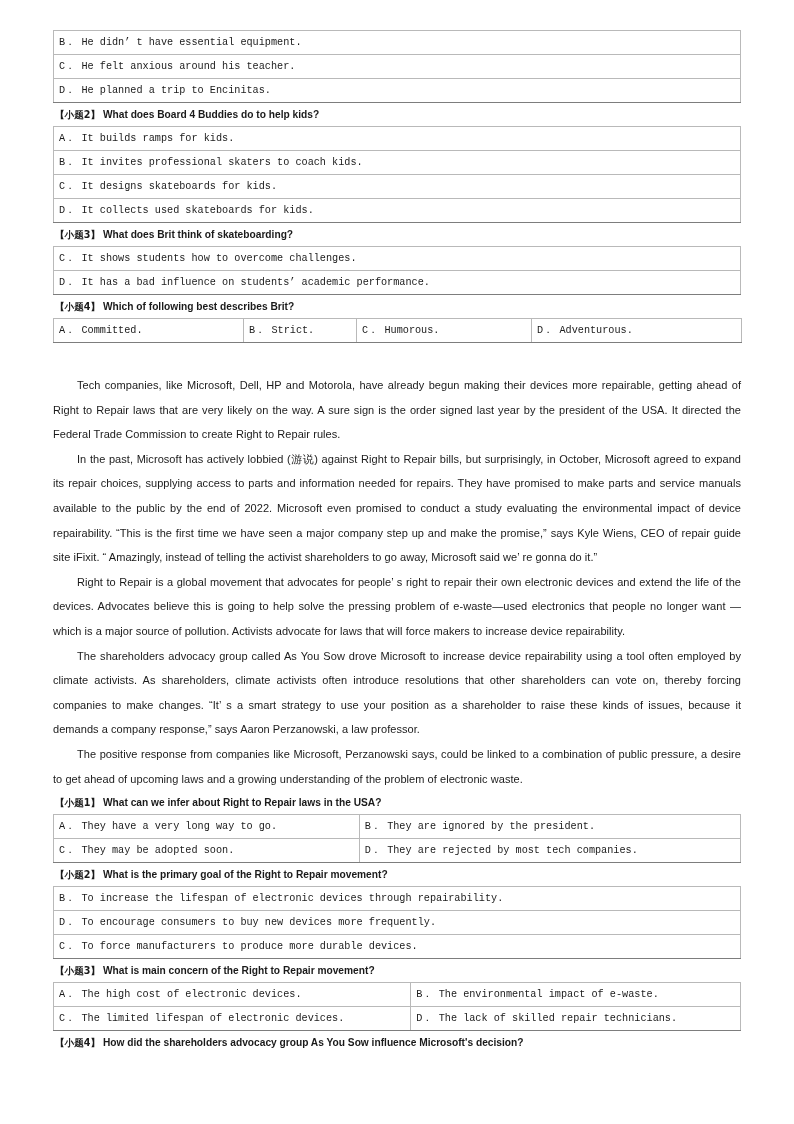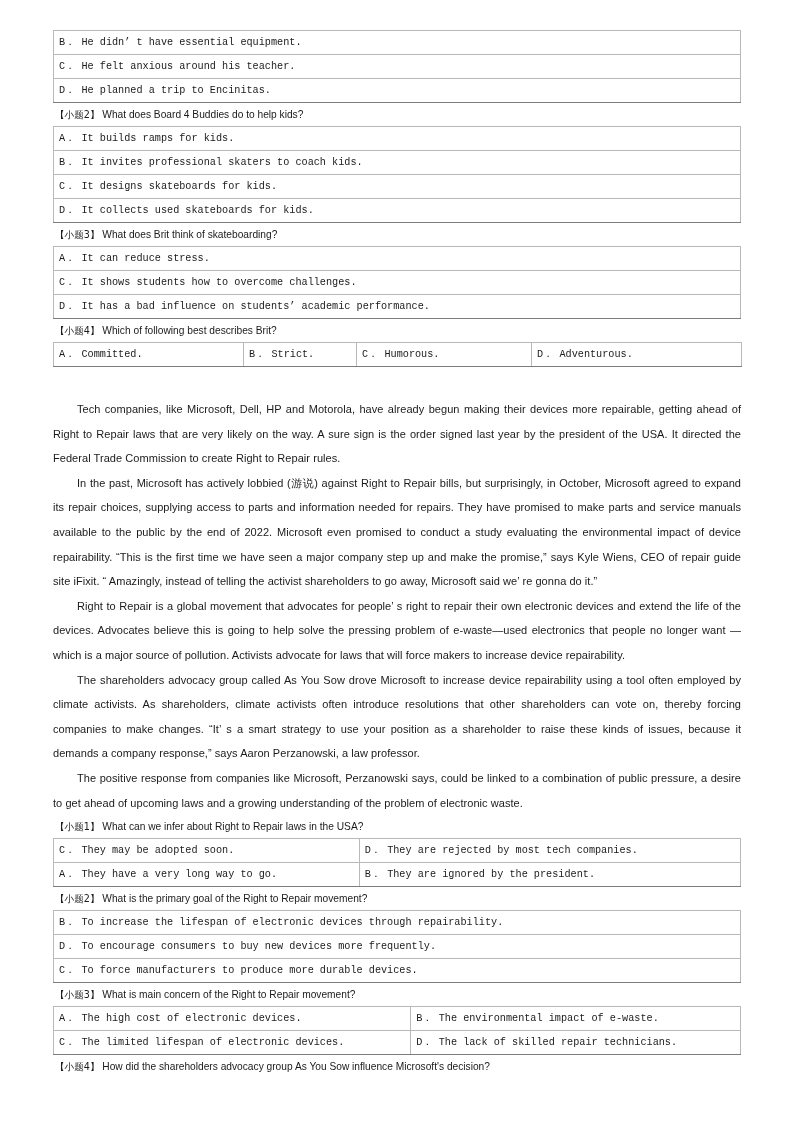--- a/index.html
+++ b/index.html
@@ -38,20 +38,21 @@
     overflow: hidden;
   }
   .opt-table.thickbottom tr:last-child td { border-bottom: 1px solid #7d7d7d; }
 
   
   .qstem {
     font-size: 10.2px;
     line-height: 14px;
     padding: 4.5px 0 4.5px 2px;
     white-space: nowrap;
+    font-weight: bold;
   }
   .qstem .mark {
     font-family: "DejaVu Sans", sans-serif;
     font-size: 9.6px;
   }
 
   
   .para {
     font-size: 11px;
     line-height: 24.6px;
@@ -95,23 +96,20 @@
         </tr>
     <tr>
           <td><span>D．</span> <span>It collects used skateboards for kids.</span></td>
         </tr>
   </tbody>
     </table>
 
   <div class="qstem"><span class="mark">【小题3】</span> <span>What does Brit think of skateboarding?</span></div>
   <table class="opt-table thickbottom">
     <tbody>
-        <tr>
-          <td><span>A．</span> <span>It can reduce stress.</span></td>
-        </tr>
     <tr>
           <td><span>C．</span> <span>It shows students how to overcome challenges.</span></td>
         </tr>
     <tr>
           <td><span>D．</span> <span>It has a bad influence on students’   academic performance.</span></td>
         </tr>
   </tbody>
     </table>
 
   <div class="qstem"><span class="mark">【小题4】</span> <span>Which of following best describes Brit?</span></div>
@@ -141,26 +139,26 @@
   <p class="para">The positive response from companies like Microsoft, Perzanowski says, could be linked to a combination of public pressure, a desire to get ahead of upcoming laws and a growing understanding of the problem of electronic waste.</p>
 
   <div class="qstem"><span class="mark">【小题1】</span> <span>What can we infer about Right to Repair laws in the USA?</span></div>
   <table class="opt-table thickbottom">
     <colgroup>
         <col style="width:44.5%">
         <col style="width:55.5%">
       </colgroup>
     <tbody>
         <tr>
+      <td><span>A．</span> <span>They have a very long way to go.</span></td>
+      <td><span>B．</span> <span>They are ignored by the president.</span></td>
+    </tr>
+    <tr>
       <td><span>C．</span> <span>They may be adopted soon.</span></td>
       <td><span>D．</span> <span>They are rejected by most tech companies.</span></td>
-    </tr>
-    <tr>
-      <td><span>A．</span> <span>They have a very long way to go.</span></td>
-      <td><span>B．</span> <span>They are ignored by the president.</span></td>
     </tr>
   </tbody>
     </table>
 
   <div class="qstem"><span class="mark">【小题2】</span> <span>What is the primary goal of the Right to Repair movement?</span></div>
   <table class="opt-table thickbottom">
     <tbody>
     <tr>
           <td><span>B．</span> <span>To increase the lifespan of electronic devices through repairability.</span></td>
         </tr>

